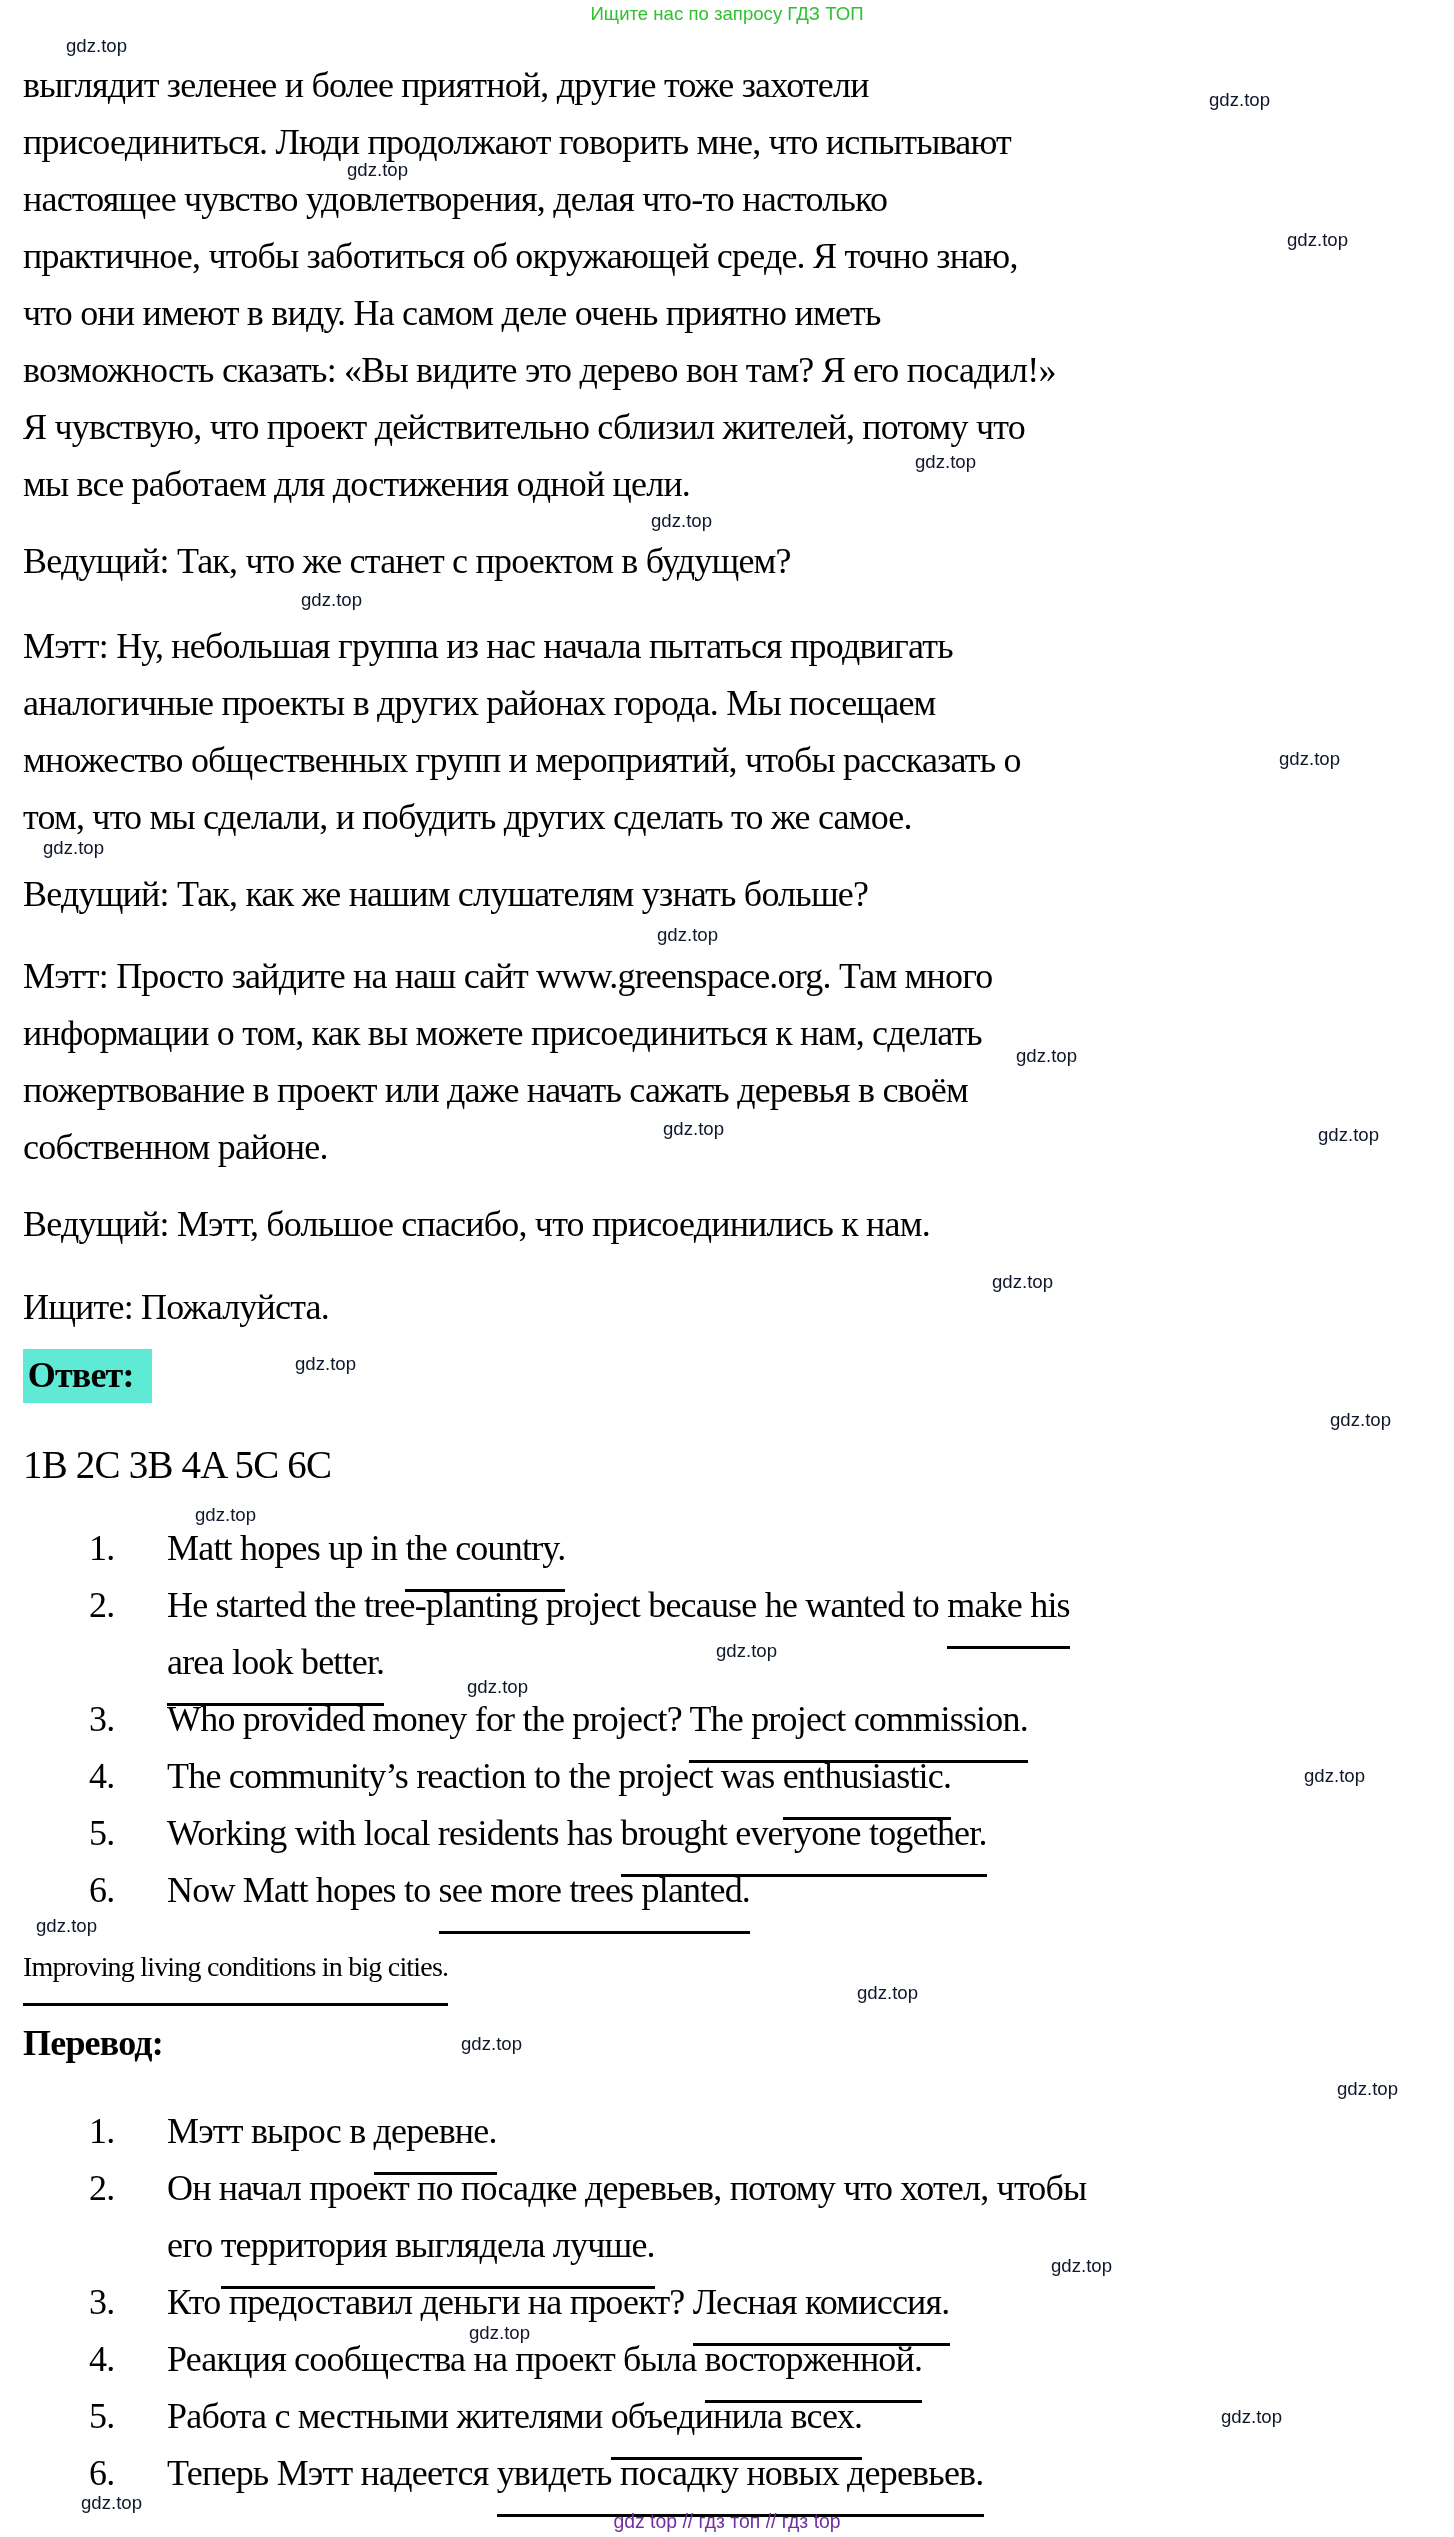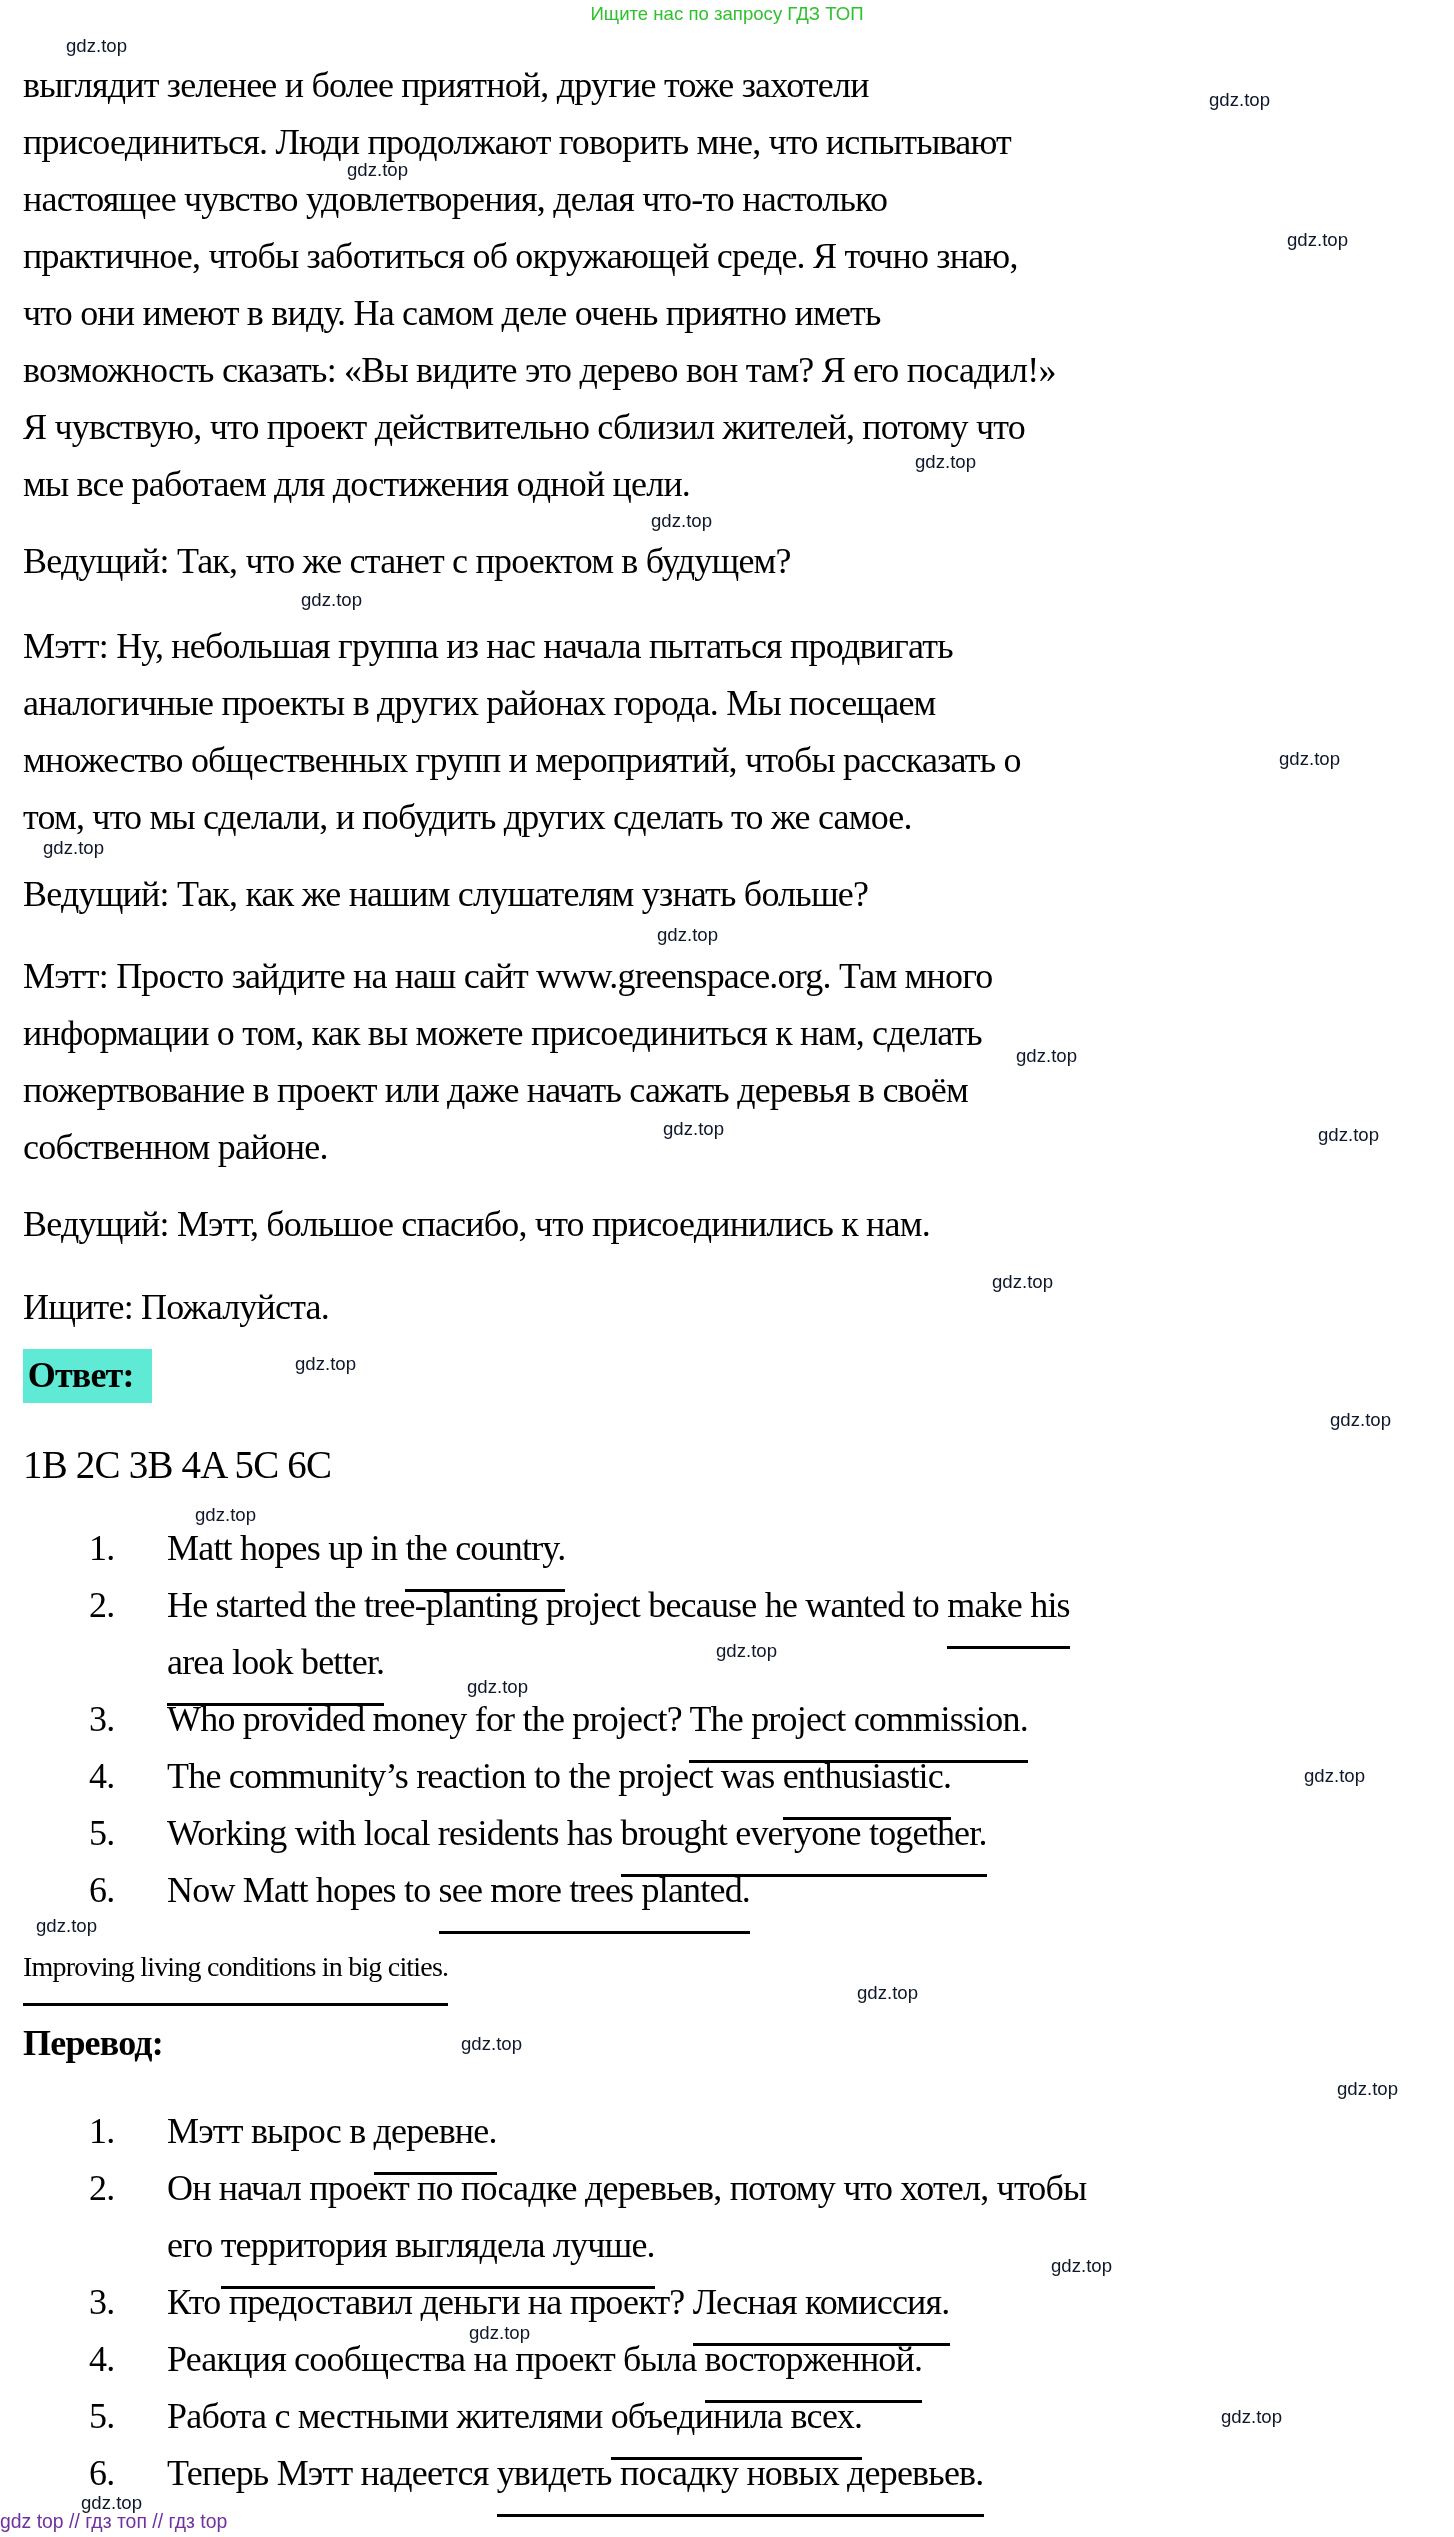--- a/index.html
+++ b/index.html
@@ -40,21 +40,21 @@
   }
   ol.ans li {
     position: relative; padding-left: 78px;
     font-size: 36px; line-height: 57px;
   }
   ol.ans li .num { position: absolute; left: 0; top: 0; }
   .pre, .u, .post { white-space: pre-line; }
   .u { border-bottom: 3.9px solid #000; padding-bottom: 21px; }
   .title-line { position: absolute; left: 23px; font-size: 28px; line-height: 57px; }
   .footer {
-    position: absolute; left: 0; width: 100%; 
+    position: absolute; left: 0; width: 100%; text-align: center;
     font-family: "Liberation Sans", sans-serif;
     font-size: 19.4px; letter-spacing: 0;
     color: #7030a0;
   }
 </style>
 </head>
 <body>
 
 <div class="banner">Ищите нас по запросу ГДЗ ТОП</div>
 

